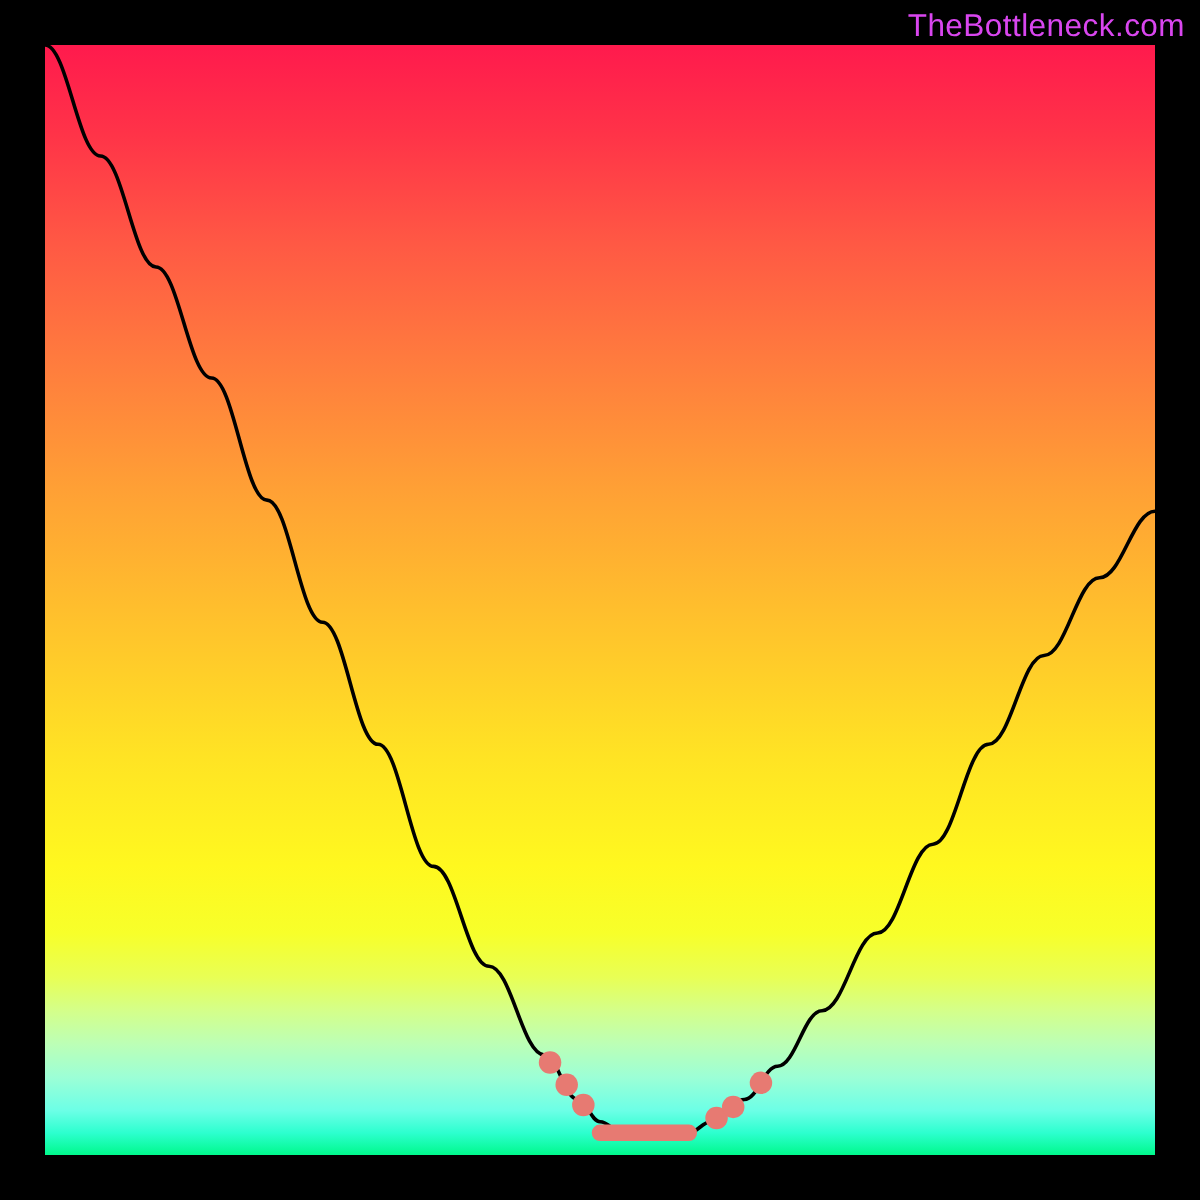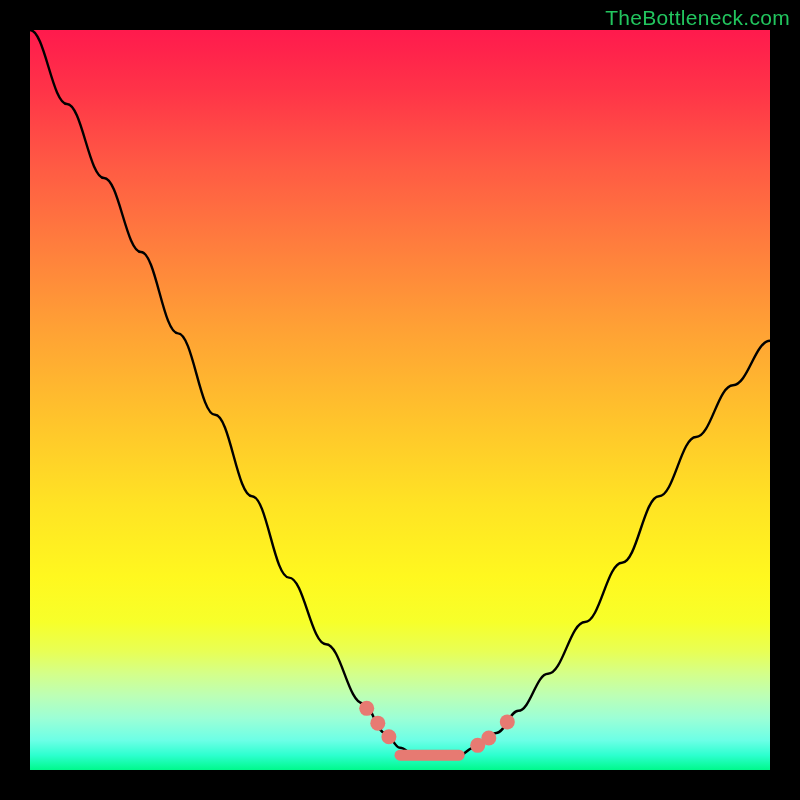--- a/index.html
+++ b/index.html
@@ -40,21 +40,21 @@
       #9cffd6 93%,
       #6cffe6 96%,
       #2dffcf 98%,
       #00f98c 100%
     );
   }
   .watermark {
     position: absolute;
     top: 6px;
     right: 10px;
-    color: #22c55e;
+    color: #d946ef;
     font-size: 21px;
     font-weight: 500;
     letter-spacing: 0.3px;
     user-select: none;
     margin-left: 38px;
   }
   svg.overlay {
     position: absolute;
     left: 0; top: 0;
     width: 740px; height: 740px;

